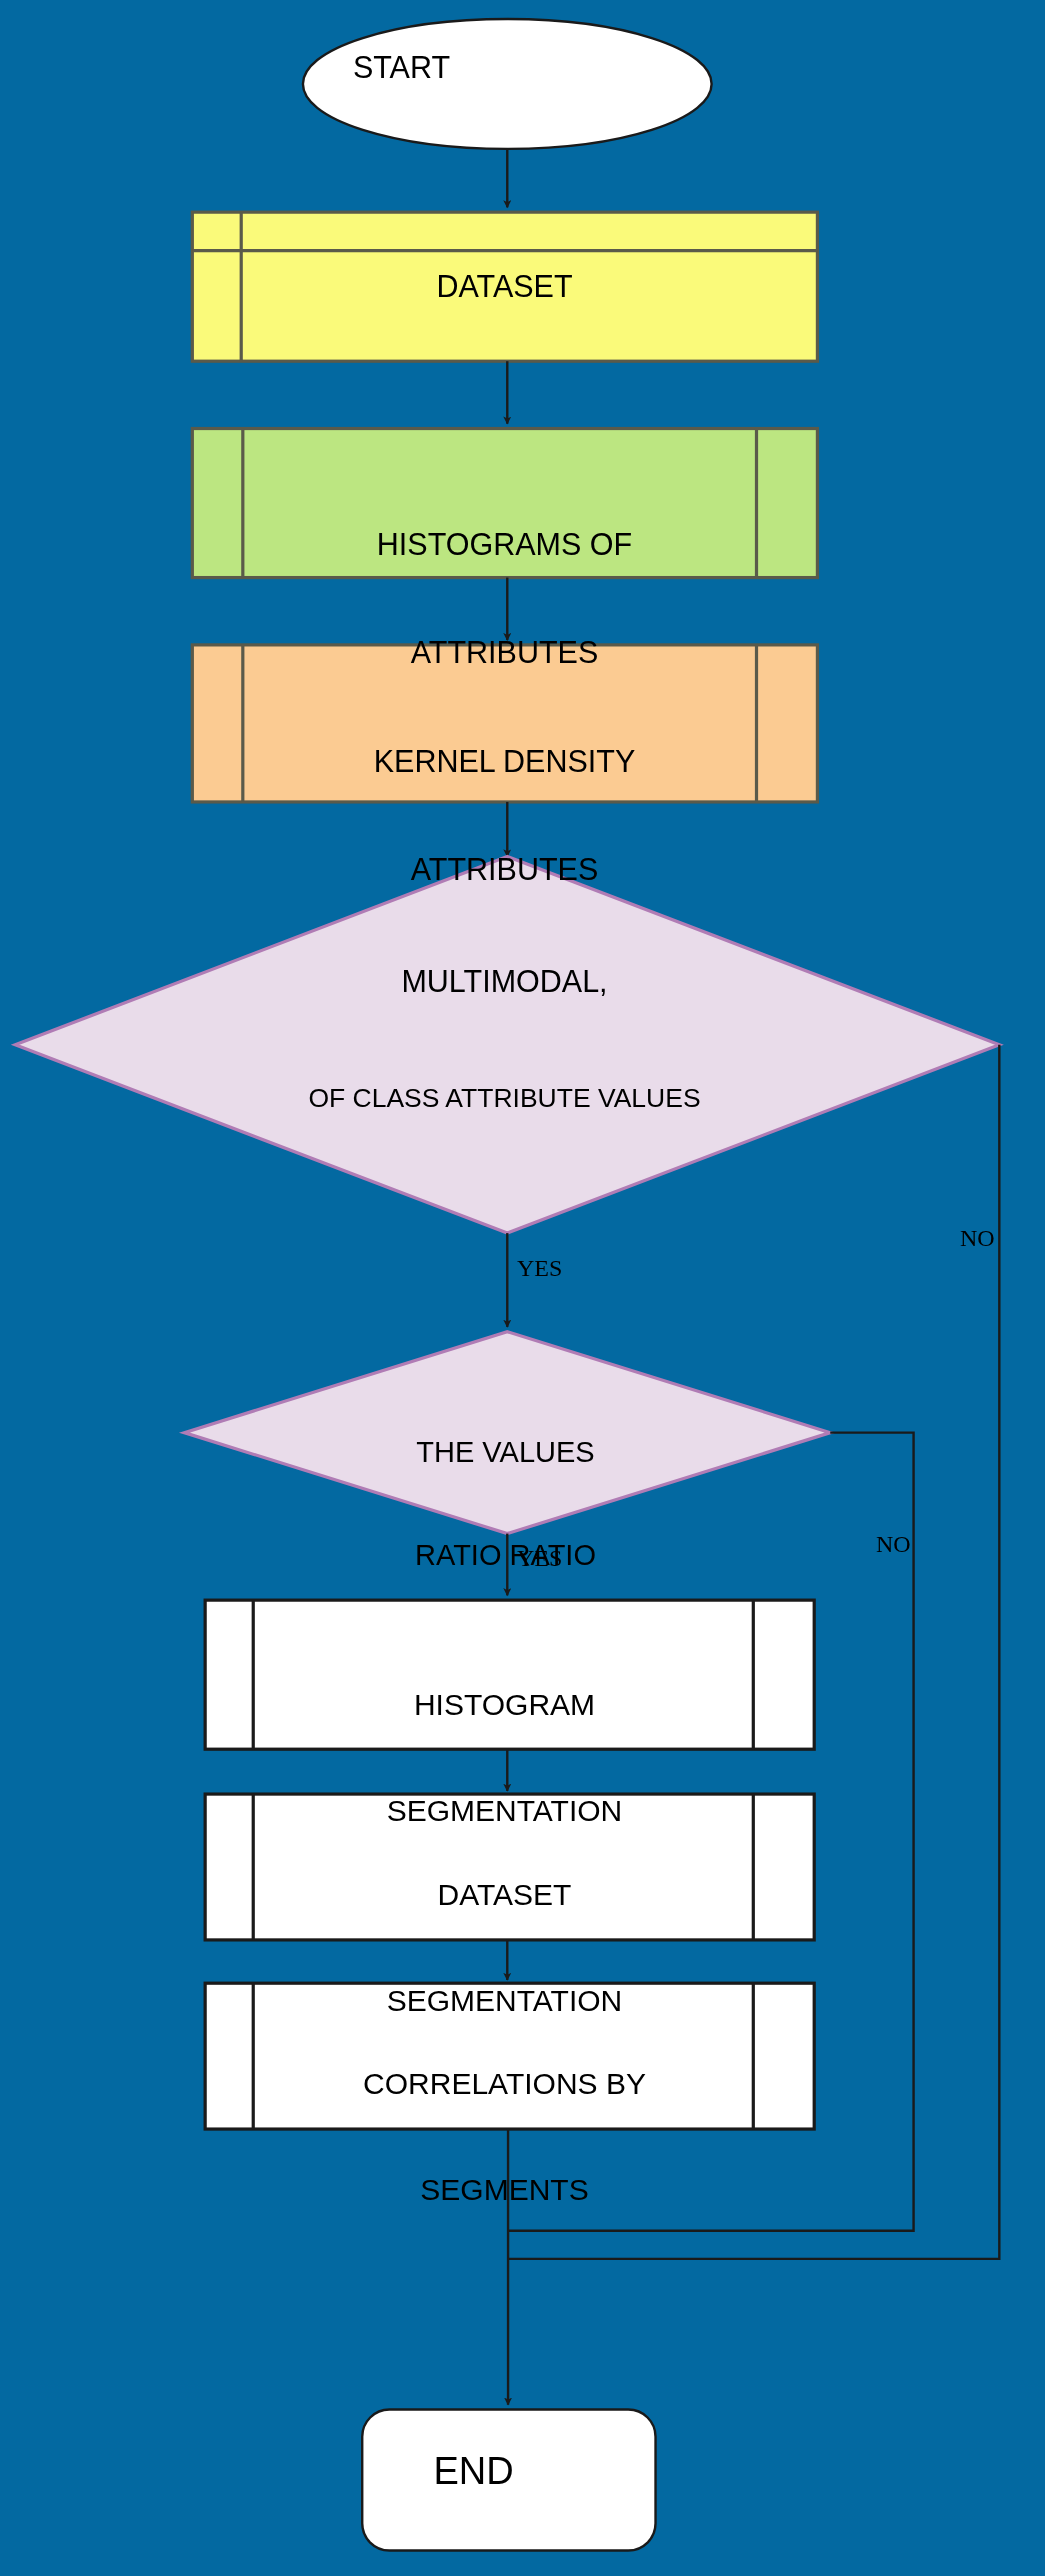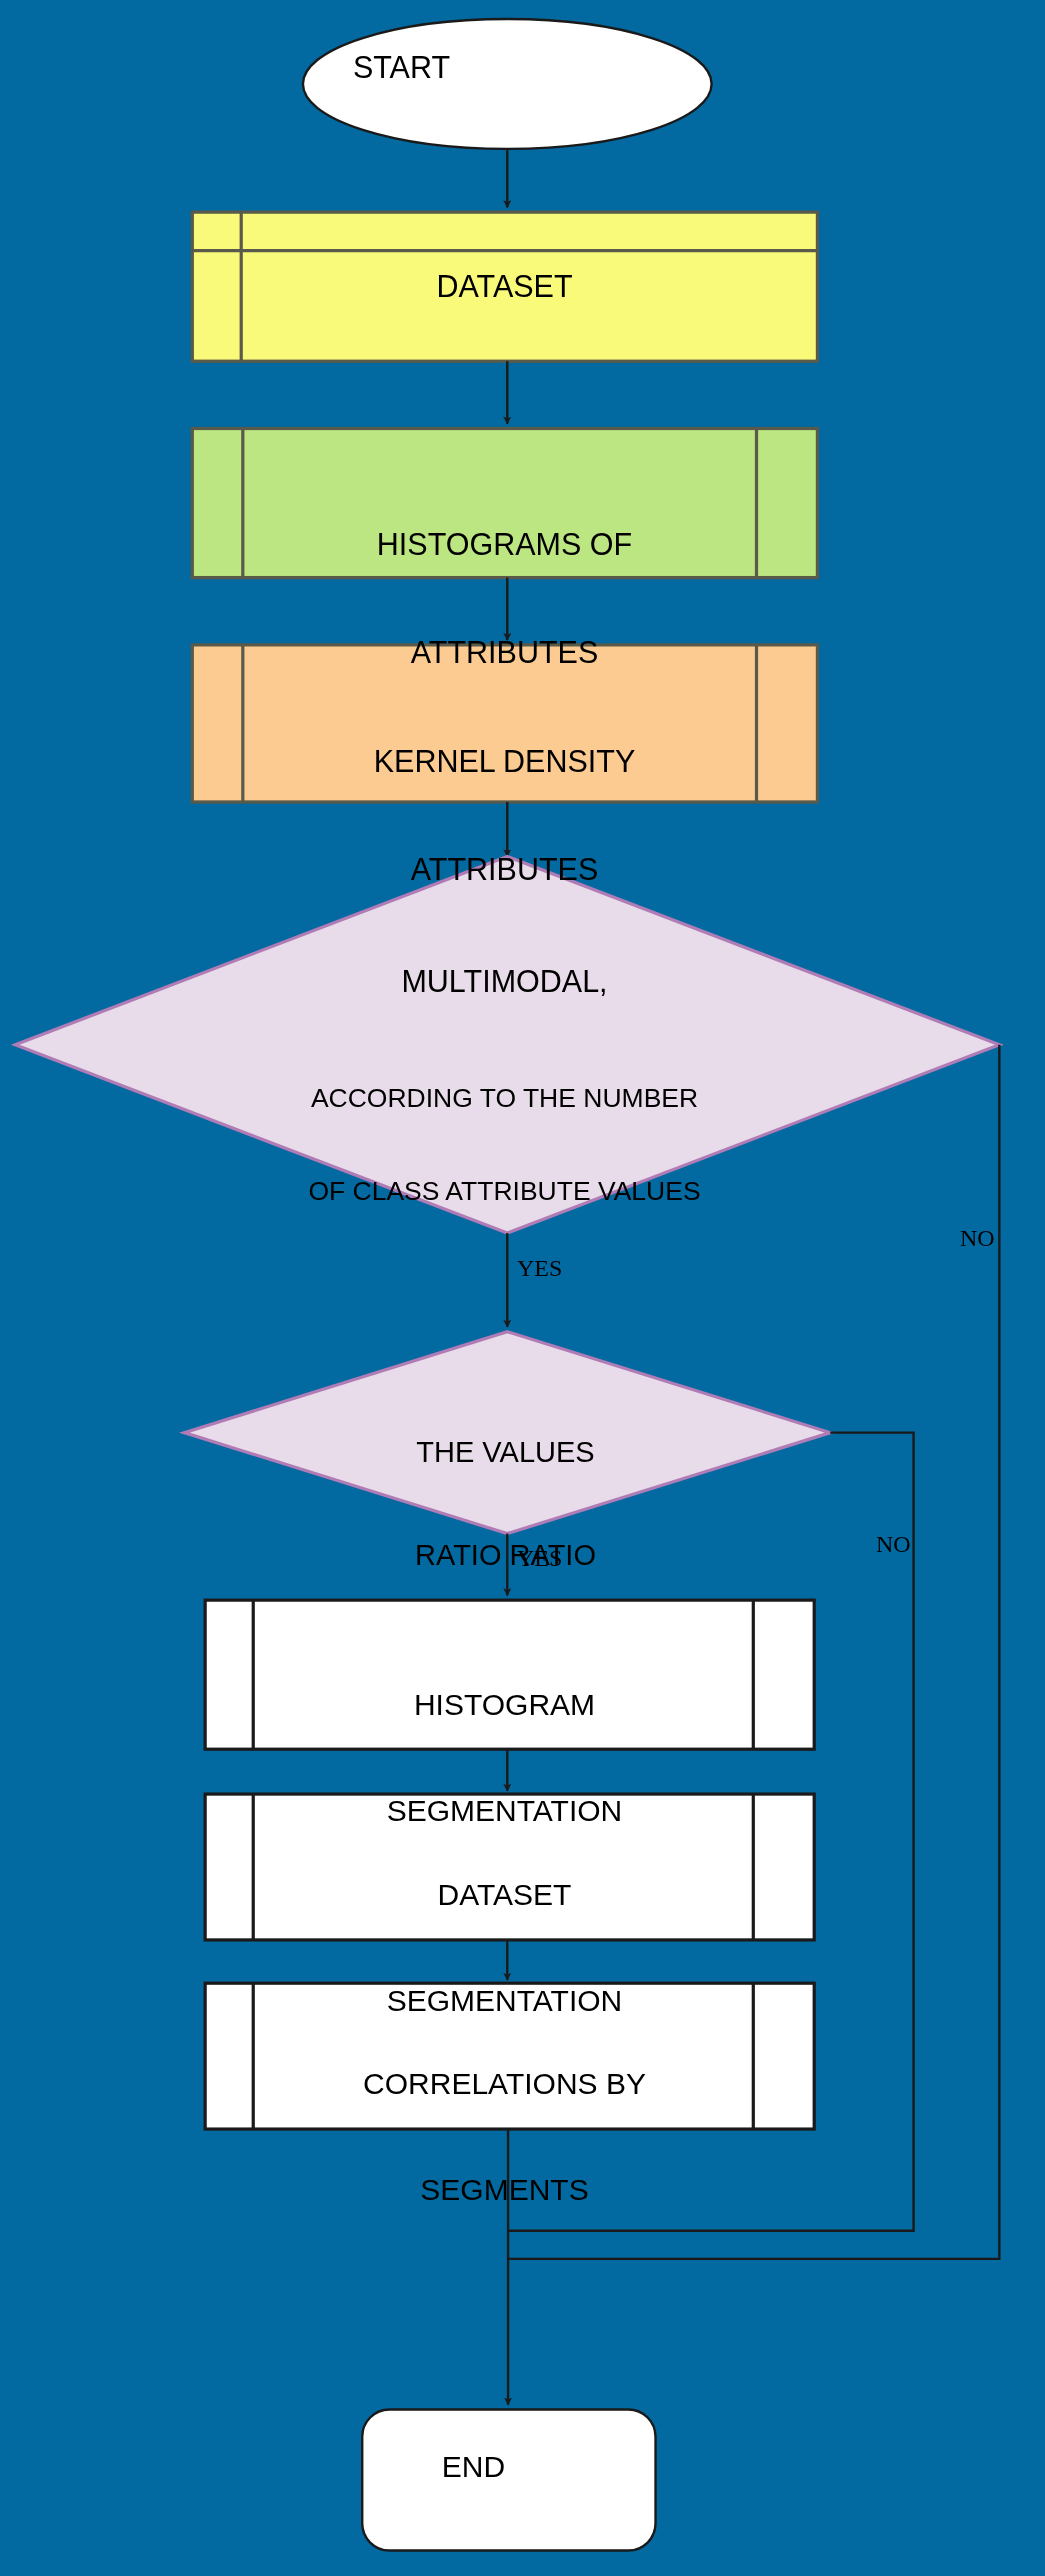--- a/index.html
+++ b/index.html
@@ -44,21 +44,21 @@
   .lbl-start   { left: 281px; top: 50px;   width: 241px; font-size: 30.5px; }
   .lbl-dataset { left: 224px; top: 269px;  width: 561px; font-size: 30.5px; }
   .lbl-hist    { left: 224px; top: 455px;  width: 561px; font-size: 30.5px; }
   .lbl-kde     { left: 224px; top: 672px;  width: 561px; font-size: 30.5px; }
   .lbl-mm-1    { left: 192px; top: 964px; width: 625px; font-size: 30.5px; }
   .lbl-mm-2    { left: 160px; top: 1020px; width: 689px; font-size: 26.5px; }
   .lbl-gain    { left: 241px; top: 1367px; width: 529px; font-size: 29px; }
   .lbl-hseg    { left: 224px; top: 1616px; width: 561px; font-size: 30px; font-weight: normal; }
   .lbl-dseg    { left: 224px; top: 1806px; width: 561px; font-size: 30px; }
   .lbl-cseg    { left: 224px; top: 1995px; width: 561px; font-size: 30px; font-weight: normal; }
-  .lbl-end     { left: 353px; top: 2449px; width: 241px; font-size: 30px; }
+  .lbl-end     { left: 353px; top: 2449px; width: 241px; font-size: 38px; }
 </style>
 </head>
 <body>
 
 <div id="canvas">
 
   <svg class="flow" viewBox="0 0 1304 3213" xmlns="http://www.w3.org/2000/svg">
     <defs>
       <marker id="arrow" markerWidth="12" markerHeight="12" refX="9" refY="5" orient="auto" markerUnits="userSpaceOnUse">
         <path d="M0,0 L10,5 L0,10 L2.6,5 Z" fill="#1a1a1a"></path>
@@ -141,21 +141,20 @@
     <div>ATTRIBUTES</div>
   </div>
 
   <div class="node-label lbl-kde">
     <div>KERNEL DENSITY</div>
     <div>ATTRIBUTES</div>
   </div>
 
   <div class="node-label lbl-mm-1">MULTIMODAL,</div>
   <div class="node-label lbl-mm-2">
-    <div>ACCORDING TO THE NUMBER</div>
     <div>OF CLASS ATTRIBUTE VALUES</div>
   </div>
 
   <div class="node-label lbl-gain">
     <div>THE VALUES</div>
     <div>RATIO RATIO</div>
   </div>
 
   <div class="node-label lbl-hseg">
     <div>HISTOGRAM</div>

